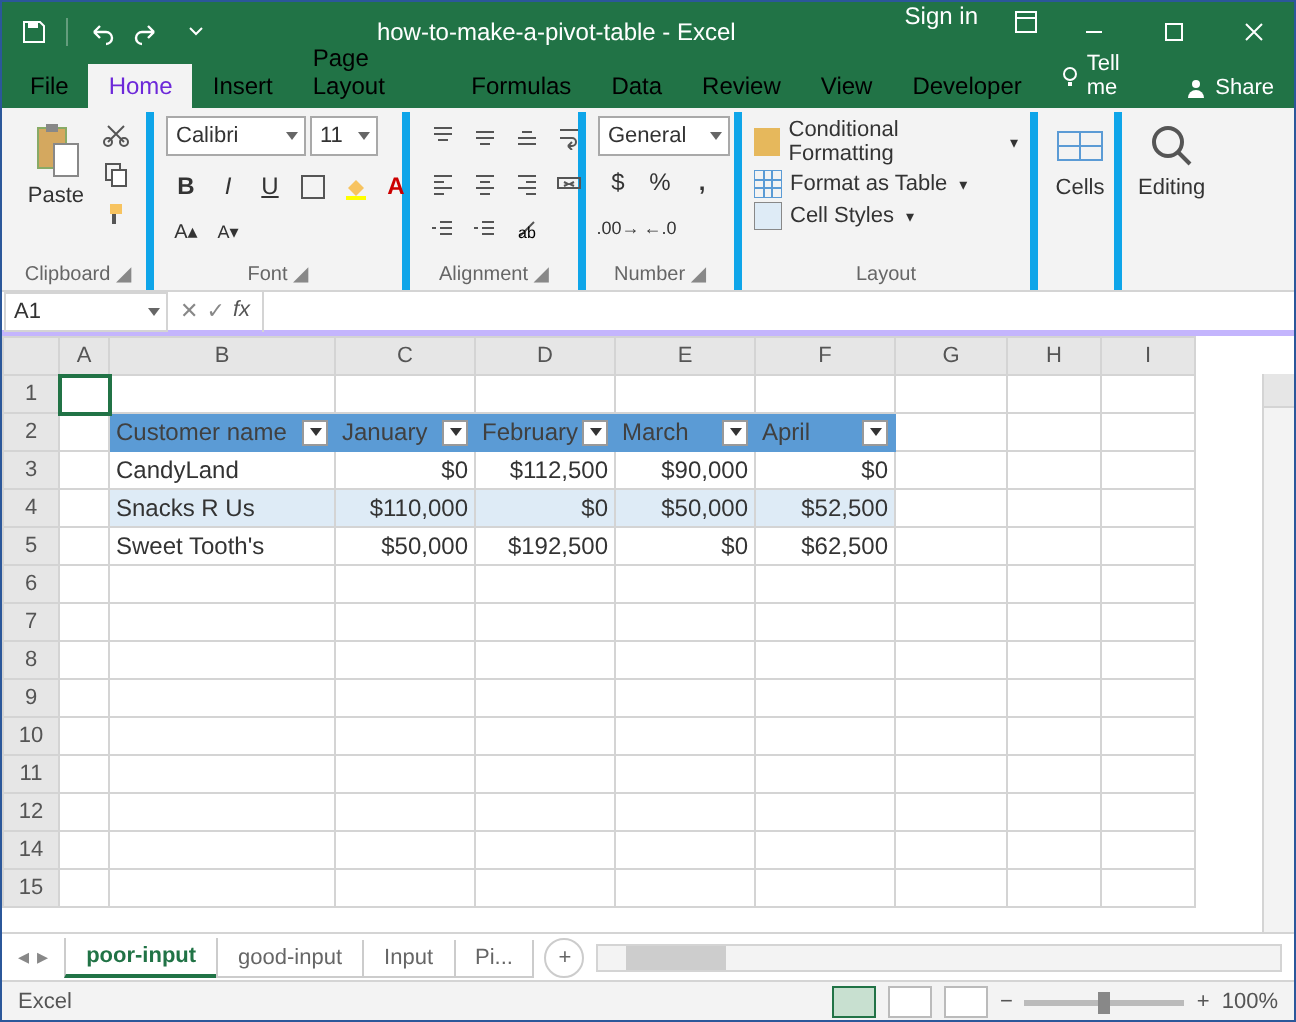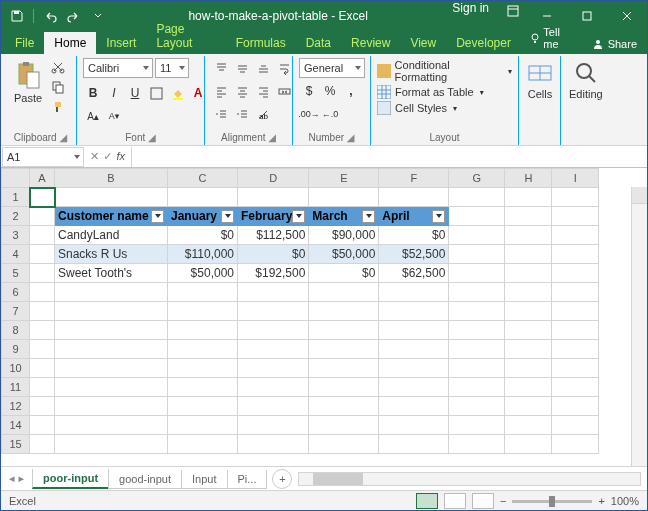--- a/index.html
+++ b/index.html
@@ -9,55 +9,55 @@
 .qat-btn{width:20px;height:20px;display:flex;align-items:center;justify-content:center}
 .qat-btn svg{fill:#fff}
 .qat-sep{width:1px;height:14px;background:rgba(255,255,255,.3);margin:0 2px}
 .title-text{flex:1;text-align:center;font-size:12px}
 .title-right{display:flex;align-items:flex-start;gap:4px;padding-right:0}
 .signin{font-size:12px;padding:0 10px}
 .win-btns{display:flex}
 .win-btn{width:40px;height:29px;display:flex;align-items:center;justify-content:center}
 .win-btn svg{fill:#fff;stroke:#fff}
 .ribbon-tabs{height:24px;background:#217346;display:flex;align-items:flex-end;padding-left:4px}
-.tab{padding:4px 10px;color:#bef264;font-size:12px;cursor:pointer}
-.tab.active{background:#f3f3f3;color:#000000}
+.tab{padding:4px 10px;color:#000000;font-size:12px;cursor:pointer}
+.tab.active{background:#f3f3f3;color:#6d28d9}
 .tab.file{background:transparent}
 .share-btn{margin-left:auto;padding:4px 10px;color:#fff;display:flex;align-items:center;gap:4px}
 .tellme{color:#fff;display:flex;align-items:center;gap:4px;padding:4px 8px}
 .ribbon{height:92px;background:#f3f3f3;border-bottom:1px solid #d4d4d4;display:flex;padding:2px 0 0 4px}
-.rgroup{border-right:1px solid #0ea5e9;padding:2px 6px;display:flex;flex-direction:column;position:relative}
+.rgroup{border-right:4px solid #0ea5e9;padding:2px 6px;display:flex;flex-direction:column;position:relative}
 .rgroup-label{position:absolute;bottom:2px;left:0;right:0;text-align:center;font-size:10px;color:#666}
 .rgroup-body{flex:1;display:flex;align-items:flex-start;gap:4px}
 .big-btn{display:flex;flex-direction:column;align-items:center;gap:2px;padding:2px}
 .big-btn .lbl{font-size:11px}
 .paste-ico{width:30px;height:30px}
 .small-col{display:flex;flex-direction:column;gap:2px}
 .mini-btn{width:18px;height:18px;display:flex;align-items:center;justify-content:center}
 .font-row{display:flex;align-items:center;gap:2px;margin-bottom:2px}
 .combo{background:#fff;border:1px solid #a9a9a9;height:20px;display:flex;align-items:center;padding:0 14px 0 4px;font-size:11px;position:relative}
 .combo::after{content:"";position:absolute;right:3px;top:7px;border-left:3px solid transparent;border-right:3px solid transparent;border-top:4px solid #666}
 .btn-row{display:flex;gap:1px}
 .ico-btn{width:20px;height:20px;display:flex;align-items:center;justify-content:center;font-size:12px}
 .styles-body{display:flex;flex-direction:column;gap:0}
 .style-item{display:flex;align-items:center;gap:4px;font-size:11px;padding:1px 0}
 .style-ico{width:14px;height:14px}
-.name-box-bar{height:22px;background:#fff;border-bottom:1px solid #c4b5fd;display:flex;align-items:center}
+.name-box-bar{height:22px;background:#fff;border-bottom:3px solid #c4b5fd;display:flex;align-items:center}
 .name-box{width:82px;height:20px;border:1px solid #d4d4d4;padding:0 4px;display:flex;align-items:center;font-size:11px;position:relative;margin:0 0 0 1px}
 .name-box::after{content:"";position:absolute;right:3px;top:7px;border-left:3px solid transparent;border-right:3px solid transparent;border-top:4px solid #666}
 .fx-btns{display:flex;padding:0 6px;gap:4px;color:#888}
 .fx-label{font-style:italic;color:#555;font-size:11px}
 .formula-bar{flex:1;height:20px;border-left:1px solid #d4d4d4;padding:0 4px}
 .grid-wrap{position:relative;height:298px;overflow:hidden}
 table{border-collapse:collapse;table-layout:fixed}
 .col-hdr th{background:#e6e6e6;border:1px solid #d4d4d4;height:19px;font-weight:400;font-size:11px;color:#555}
 .row-hdr{background:#e6e6e6;border:1px solid #d4d4d4;width:28px;text-align:center;font-size:11px;color:#555}
 td{border:1px solid #d4d4d4;height:19px;padding:0 3px;font-size:12px;color:#333;white-space:nowrap;overflow:hidden}
 .active-cell{outline:2px solid #217346;outline-offset:-1px}
-.tbl-hdr{background:#5b9bd5;color:#000000;font-weight:700;border-color:#5b9bd5}
+.tbl-hdr{background:#5b9bd5;color:#404040;font-weight:400;border-color:#5b9bd5}
 .tbl-hdr .fcell{display:flex;align-items:center;justify-content:space-between}
 .filter{width:13px;height:13px;background:#fff;border:1px solid #999;display:flex;align-items:center;justify-content:center}
 .filter::after{content:"";border-left:3px solid transparent;border-right:3px solid transparent;border-top:4px solid #333}
 .num{text-align:right}
 .vscroll{position:absolute;right:0;top:19px;bottom:0;width:16px;background:#f3f3f3;border-left:1px solid #d4d4d4}
 .vscroll::before{content:"";position:absolute;top:0;left:0;right:0;height:16px;background:#e6e6e6;border-bottom:1px solid #d4d4d4}
 .sheet-bar{height:24px;background:#fff;border-top:1px solid #d4d4d4;display:flex;align-items:center}
 .sheet-nav{display:flex;gap:4px;padding:0 8px;color:#888}
 .sheet-tabs{display:flex;align-items:flex-end}
 .sheet-tab{padding:3px 10px;border:1px solid #ccc;border-top:none;background:#fff;font-size:11px;color:#666;margin-right:-1px}

